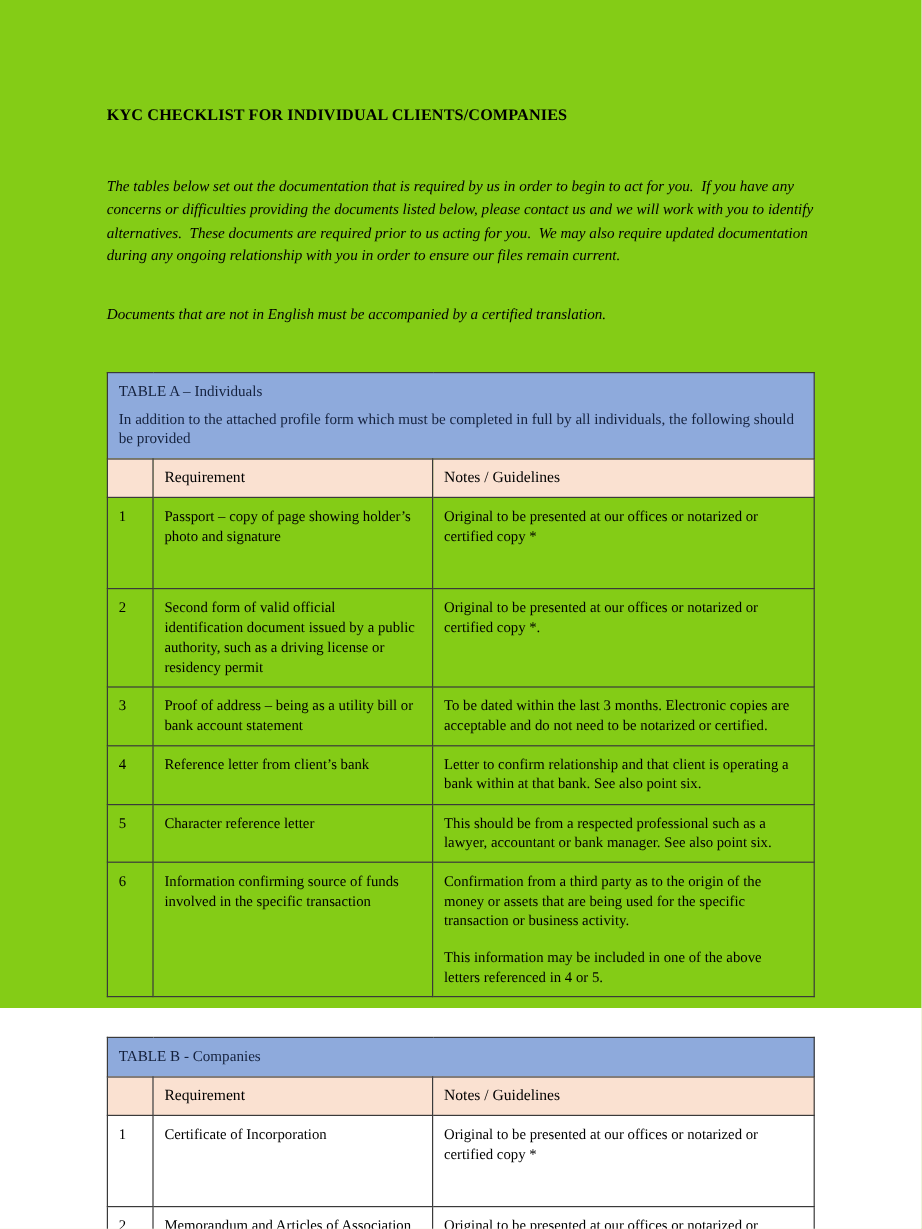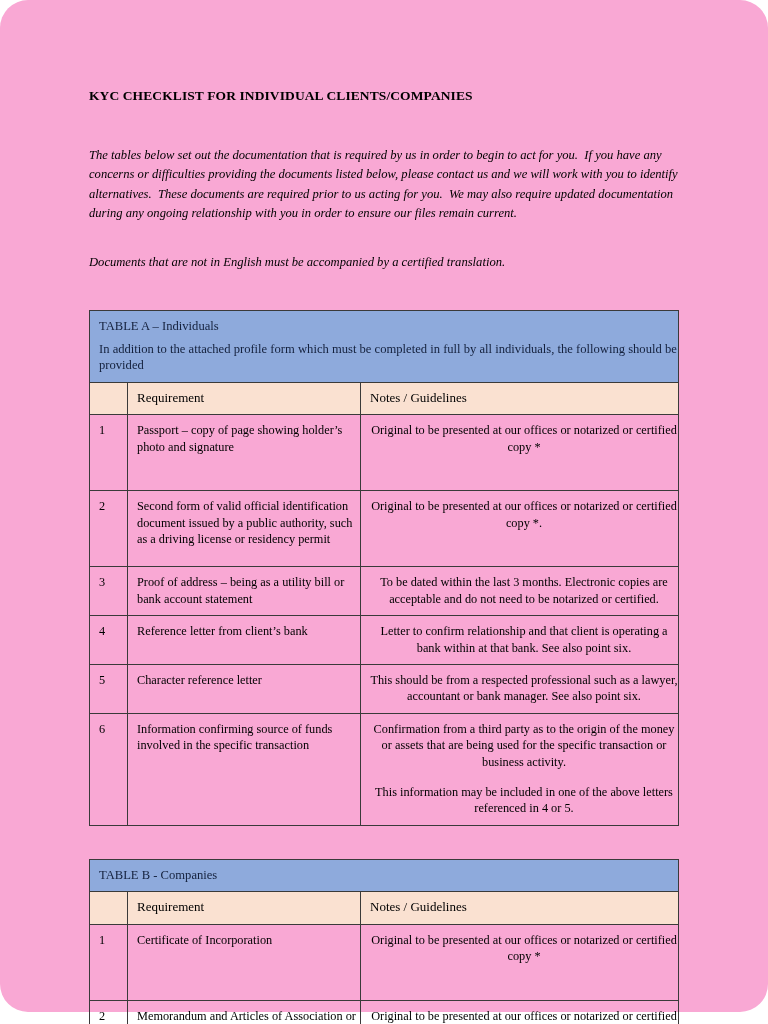--- a/index.html
+++ b/index.html
@@ -13,23 +13,22 @@
     font-family: "Liberation Serif", "DejaVu Serif", serif;
     color: #000000;
     position: relative;
     overflow: hidden;
   }
   .page {
     position: absolute;
     left: 0;
     top: 0;
     width: 768px;
-    height: 1012px;
-    background: #f9a8d4;
-    border-radius: 28px;
+    height: 840px;
+    background: #84cc16;
   }
   .content {
     position: absolute;
     left: 89px;
     top: 88px;
     width: 590px;
   }
 
   
   .doc-title {
@@ -57,21 +56,21 @@
   
   .kyc-table {
     border-collapse: collapse;
     width: 589px;
     table-layout: fixed;
     font-size: 12.3px;
   }
   .kyc-table td, .kyc-table th {
     border: 1px solid #3a3a3a;
     vertical-align: top;
-    padding: 7px 0 8px 9px;
+    padding: 7px 12px 8px 9px;
     line-height: 16.4px;
     text-align: left;
     font-weight: normal;
   }
   .banner-cell {
     background: #8EAADC;
     color: #14213d;
     padding: 9px 10px 11px 10px;
     line-height: 21px;
     font-size: 12.6px;
@@ -92,21 +91,20 @@
   .c-num   { width: 38px; }
   .c-req   { width: 233px; }
   .c-notes { width: 318px; }
 
   .cell-num {
     padding-left: 10px;
     padding-right: 4px;
   }
   .note-p {
     margin: 0;
-    text-align: center;
   }
   .note-p + .note-p {
     margin-top: 14px;
   }
 
   
   .r-tall    { height: 76px; }
   .r-med     { height: 48px; }
   .r-row6    { height: 90px; }
 </style>

